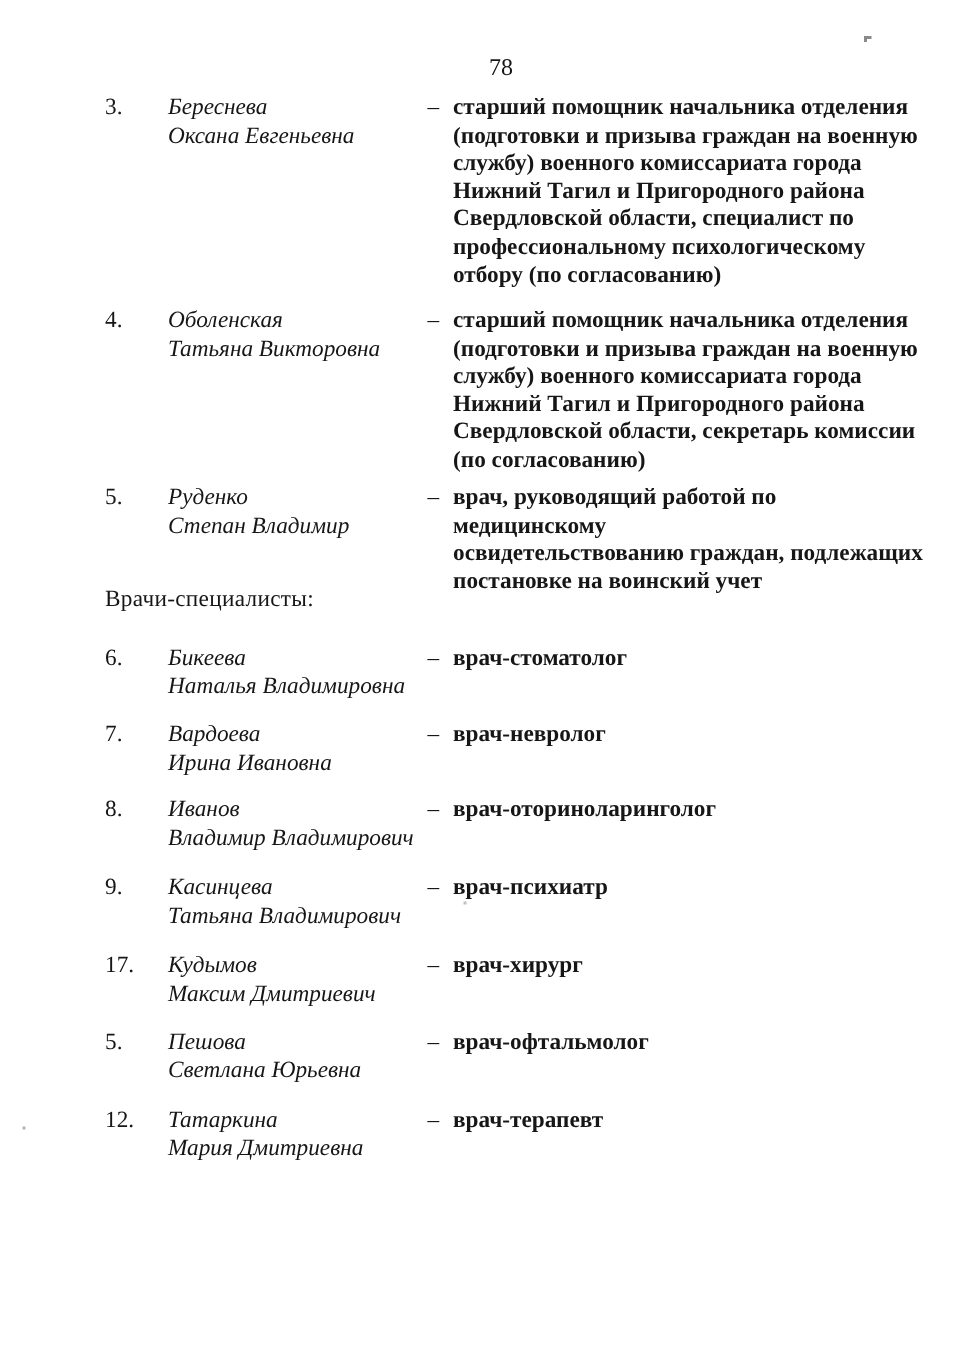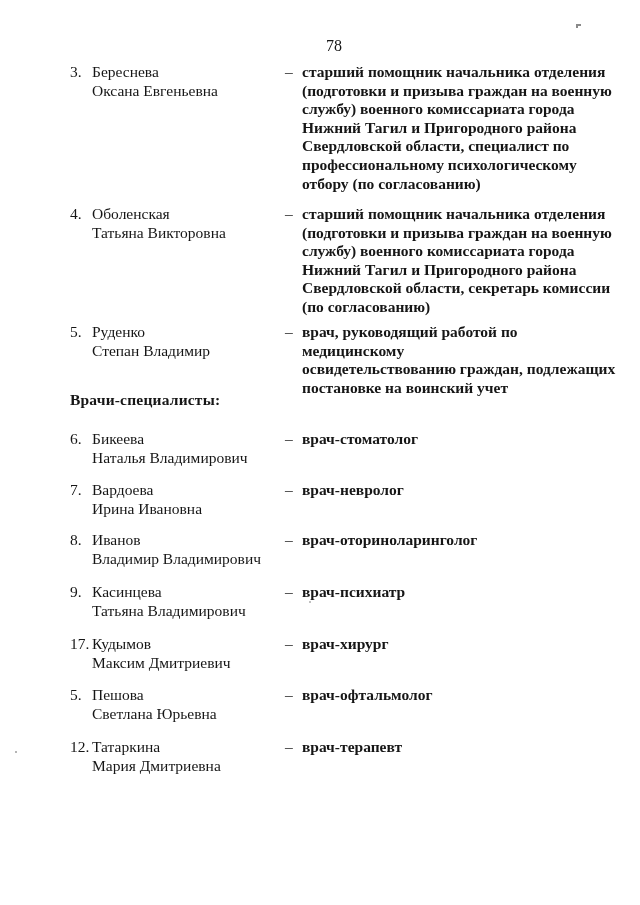--- a/index.html
+++ b/index.html
@@ -32,42 +32,43 @@
   }
   .entry .num {
     position: absolute;
     top: 0;
     left: 70px;
     white-space: nowrap;
   }
   .entry .nm {
     position: absolute;
     top: 0;
-    left: 92px;
+    left: 112px;
     width: 190px;
     white-space: pre-line;
+    font-style: italic;
   }
   .entry .dash {
     position: absolute;
     top: 0;
     left: 285px;
   }
   .entry .pos {
     position: absolute;
     top: 0;
     left: 302px;
     width: 320px;
     white-space: pre-line;
     font-weight: bold;
   }
   .section-header {
     position: absolute;
     left: 70px;
     top: 391px;
-    font-weight: bold;
+    font-weight: normal;
     letter-spacing: 0.2px;
   }
   .artifact {
     position: absolute;
     background: #8a8a8a;
   }
   .artifact.a1 { left: 576px; top: 24px; width: 5px; height: 2px; }
   .artifact.a1::after {
     content: "";
     position: absolute;
@@ -136,21 +137,21 @@
     <div class="pos">врач, руководящий работой по медицинскому
 освидетельствованию граждан, подлежащих
 постановке на воинский учет</div>
   </div>
 
   <div class="section-header">Врачи-специалисты:</div>
 
   <div class="entry e6">
     <span class="num">6.</span>
     <div class="nm">Бикеева
-Наталья Владимирович</div>
+Наталья Владимировна</div>
     <span class="dash">–</span>
     <div class="pos">врач-стоматолог</div>
   </div>
 
   <div class="entry e7">
     <span class="num">7.</span>
     <div class="nm">Вардоева
 Ирина Ивановна</div>
     <span class="dash">–</span>
     <div class="pos">врач-невролог</div>

